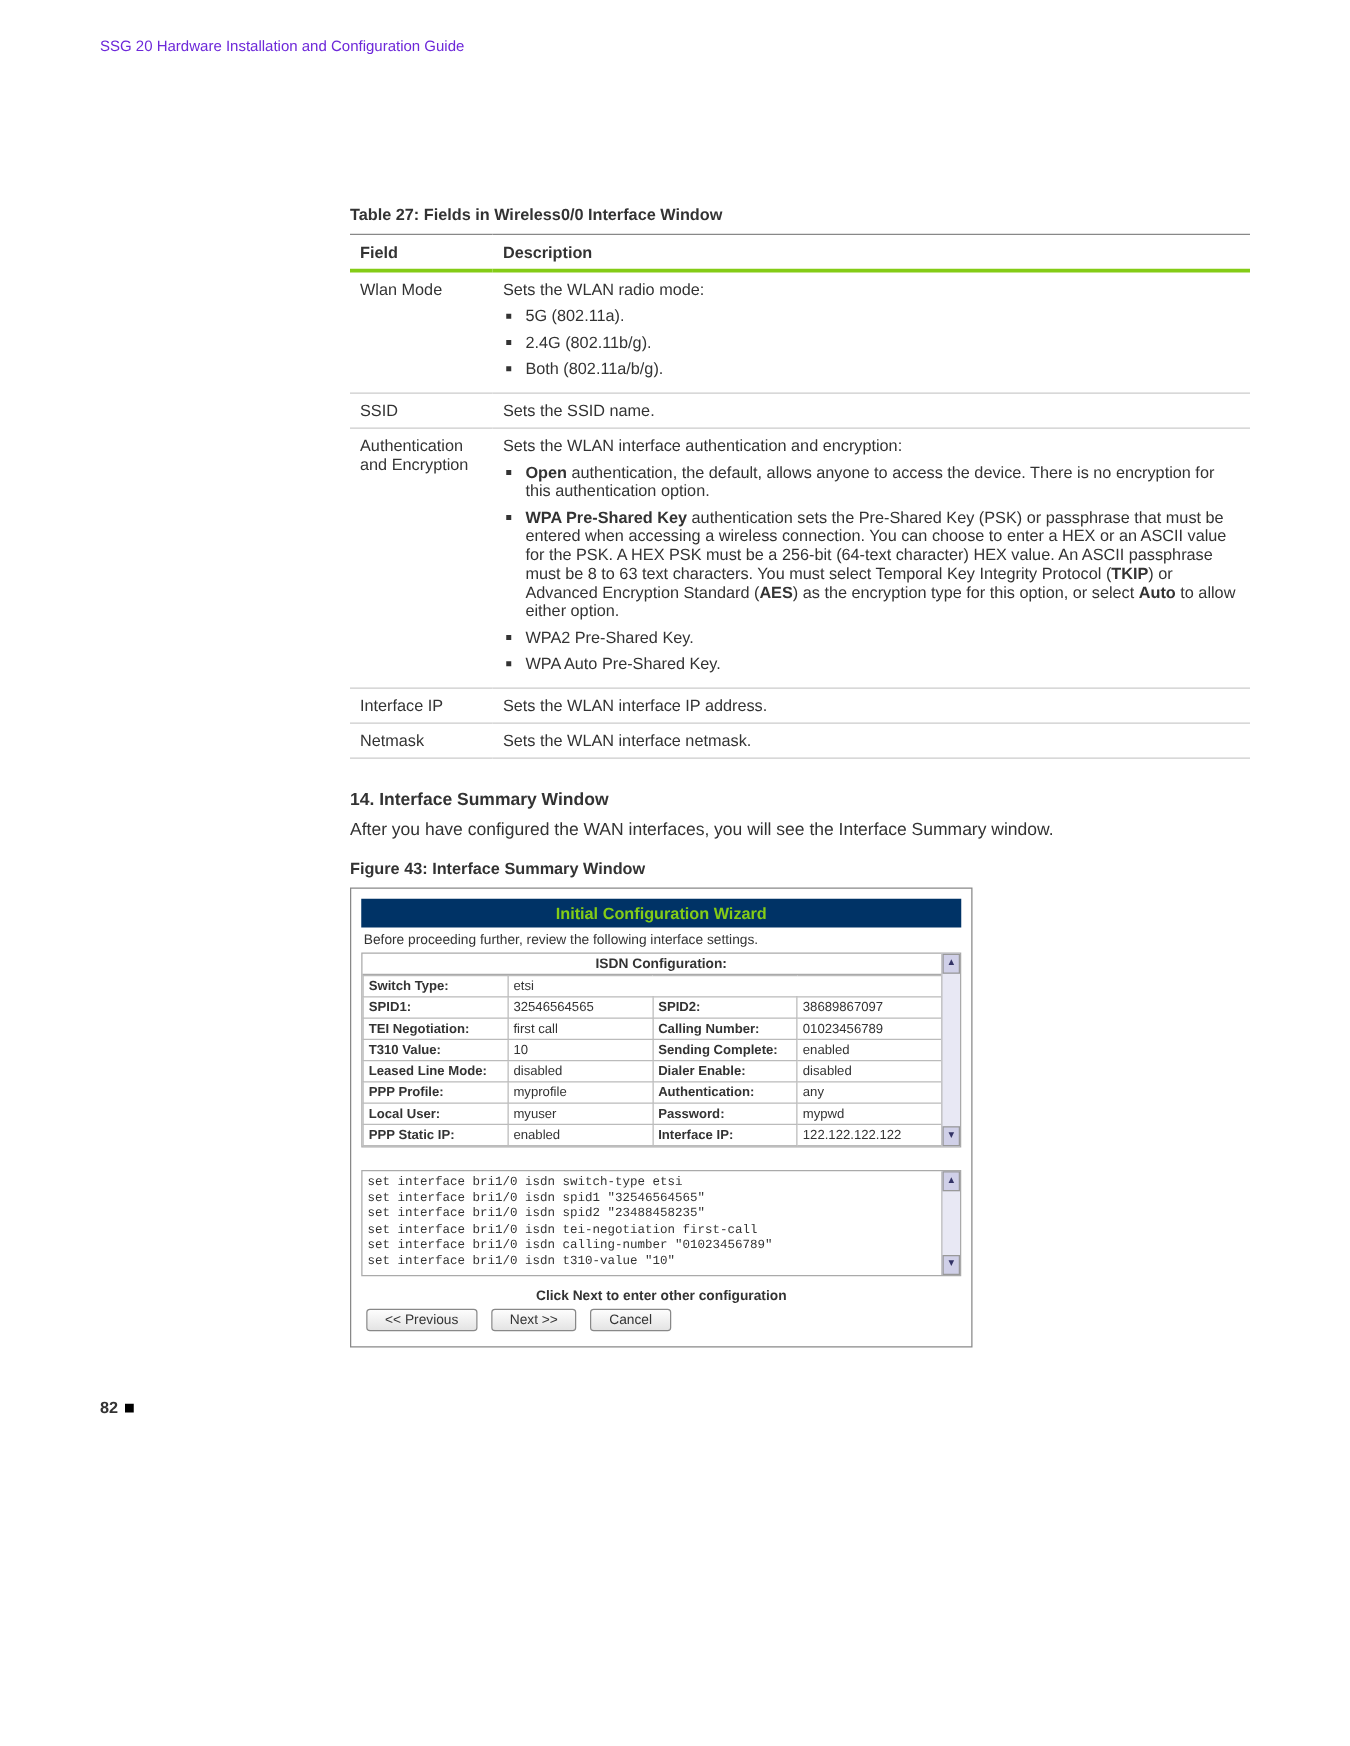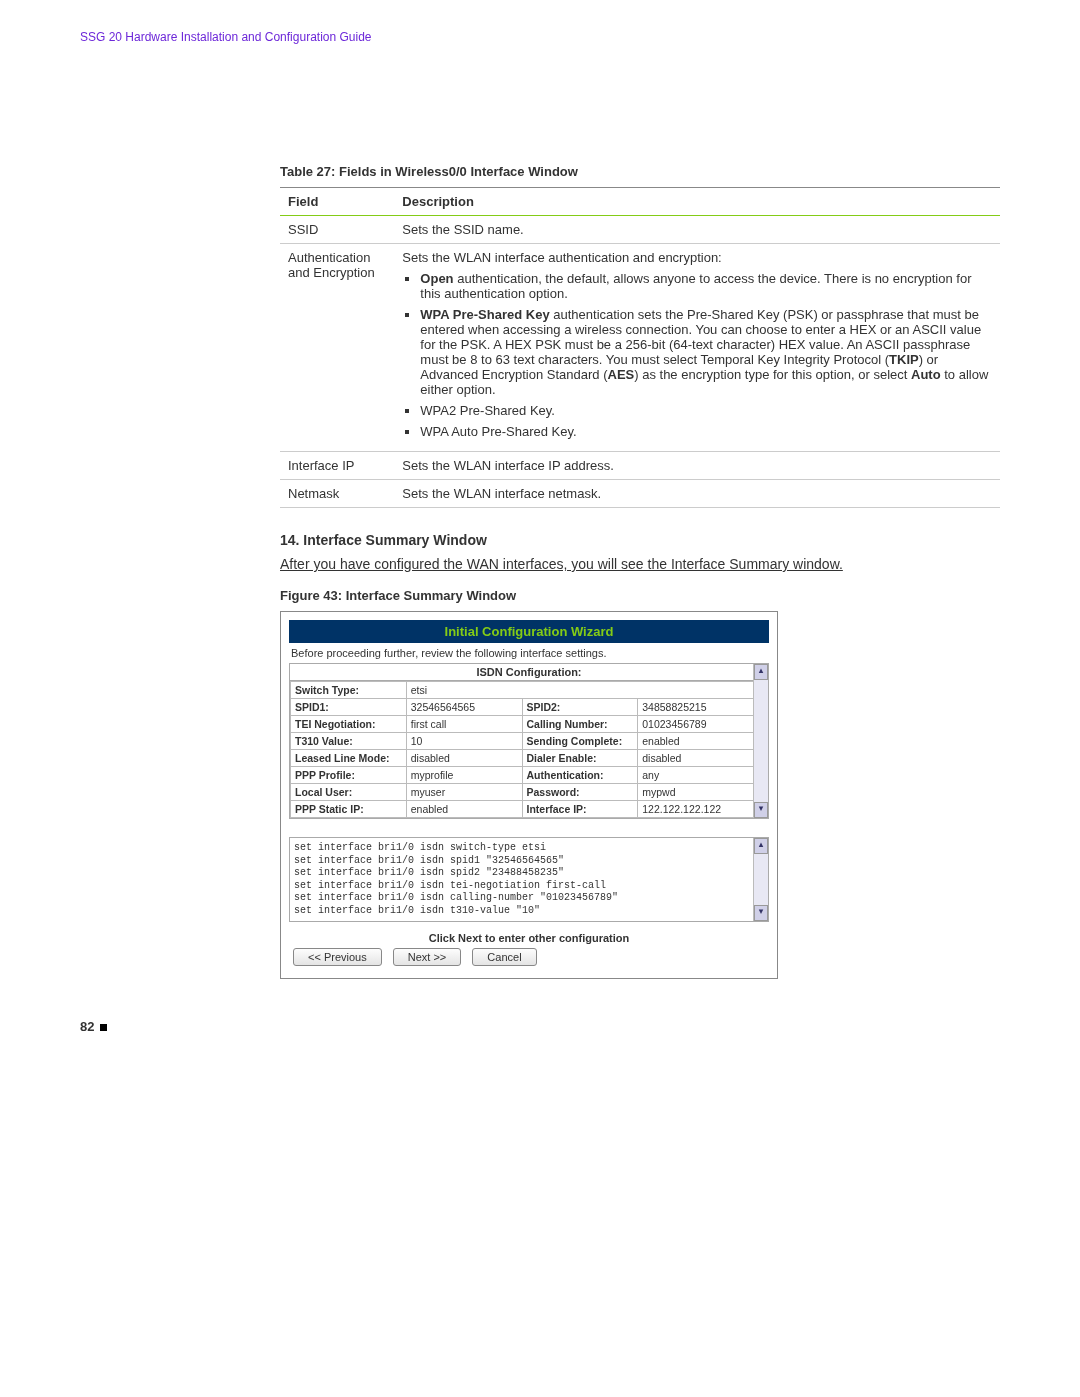--- a/index.html
+++ b/index.html
@@ -29,21 +29,21 @@
   table.fields {
     border-collapse: collapse;
     width: 100%;
     font-size: 13px;
   }
   table.fields th {
     text-align: left;
     font-weight: bold;
     padding: 6px 8px;
     border-top: 1px solid #888;
-    border-bottom: 1px solid #84cc16;
+    border-bottom: 3px solid #84cc16;
     background: #fff;
   }
   table.fields td {
     vertical-align: top;
     padding: 6px 8px;
     border-bottom: 1px solid #ccc;
   }
   .bullet-list {
     margin: 6px 0 0 0;
     padding-left: 18px;
@@ -55,21 +55,20 @@
   .section-heading {
     font-weight: bold;
     font-size: 14px;
     margin-top: 24px;
     margin-bottom: 8px;
   }
   .body-text {
     font-size: 14px;
     margin-bottom: 16px;
     color: #333;
-    text-decoration: underline;
   }
   .figure-caption {
     font-weight: bold;
     font-size: 13px;
     margin-bottom: 8px;
   }
   .wizard {
     width: 480px;
     border: 1px solid #888;
     padding: 8px;
@@ -188,20 +187,31 @@
     <div class="table-caption">Table 27:  Fields in Wireless0/0 Interface Window</div>
 
     <table class="fields">
       <thead>
         <tr>
           <th>Field</th>
           <th>Description</th>
         </tr>
       </thead>
       <tbody>
+        <tr>
+          <td>Wlan Mode</td>
+          <td>
+            <span>Sets the WLAN radio mode:</span>
+            <ul class="bullet-list">
+              <li>5G (802.11a).</li>
+              <li>2.4G (802.11b/g).</li>
+              <li>Both (802.11a/b/g).</li>
+            </ul>
+          </td>
+        </tr>
         <tr>
           <td>SSID</td>
           <td>Sets the SSID name.</td>
         </tr>
         <tr>
           <td>Authentication and Encryption</td>
           <td>
             <span>Sets the WLAN interface authentication and encryption:</span>
             <ul class="bullet-list">
               <li>
@@ -240,21 +250,21 @@
         <table class="isdn" style="width:calc(100% - 14px);">
           <tbody>
               <tr>
             <td class="lbl">Switch Type:</td>
             <td colspan="3">etsi</td>
           </tr>
           <tr>
             <td class="lbl">SPID1:</td>
             <td>32546564565</td>
             <td class="lbl">SPID2:</td>
-            <td>34858825215</td>
+            <td>38689867097</td>
           </tr>
           <tr>
             <td class="lbl">TEI Negotiation:</td>
             <td>first call</td>
             <td class="lbl">Calling Number:</td>
             <td>01023456789</td>
           </tr>
           <tr>
             <td class="lbl">T310 Value:</td>
             <td>10</td>

